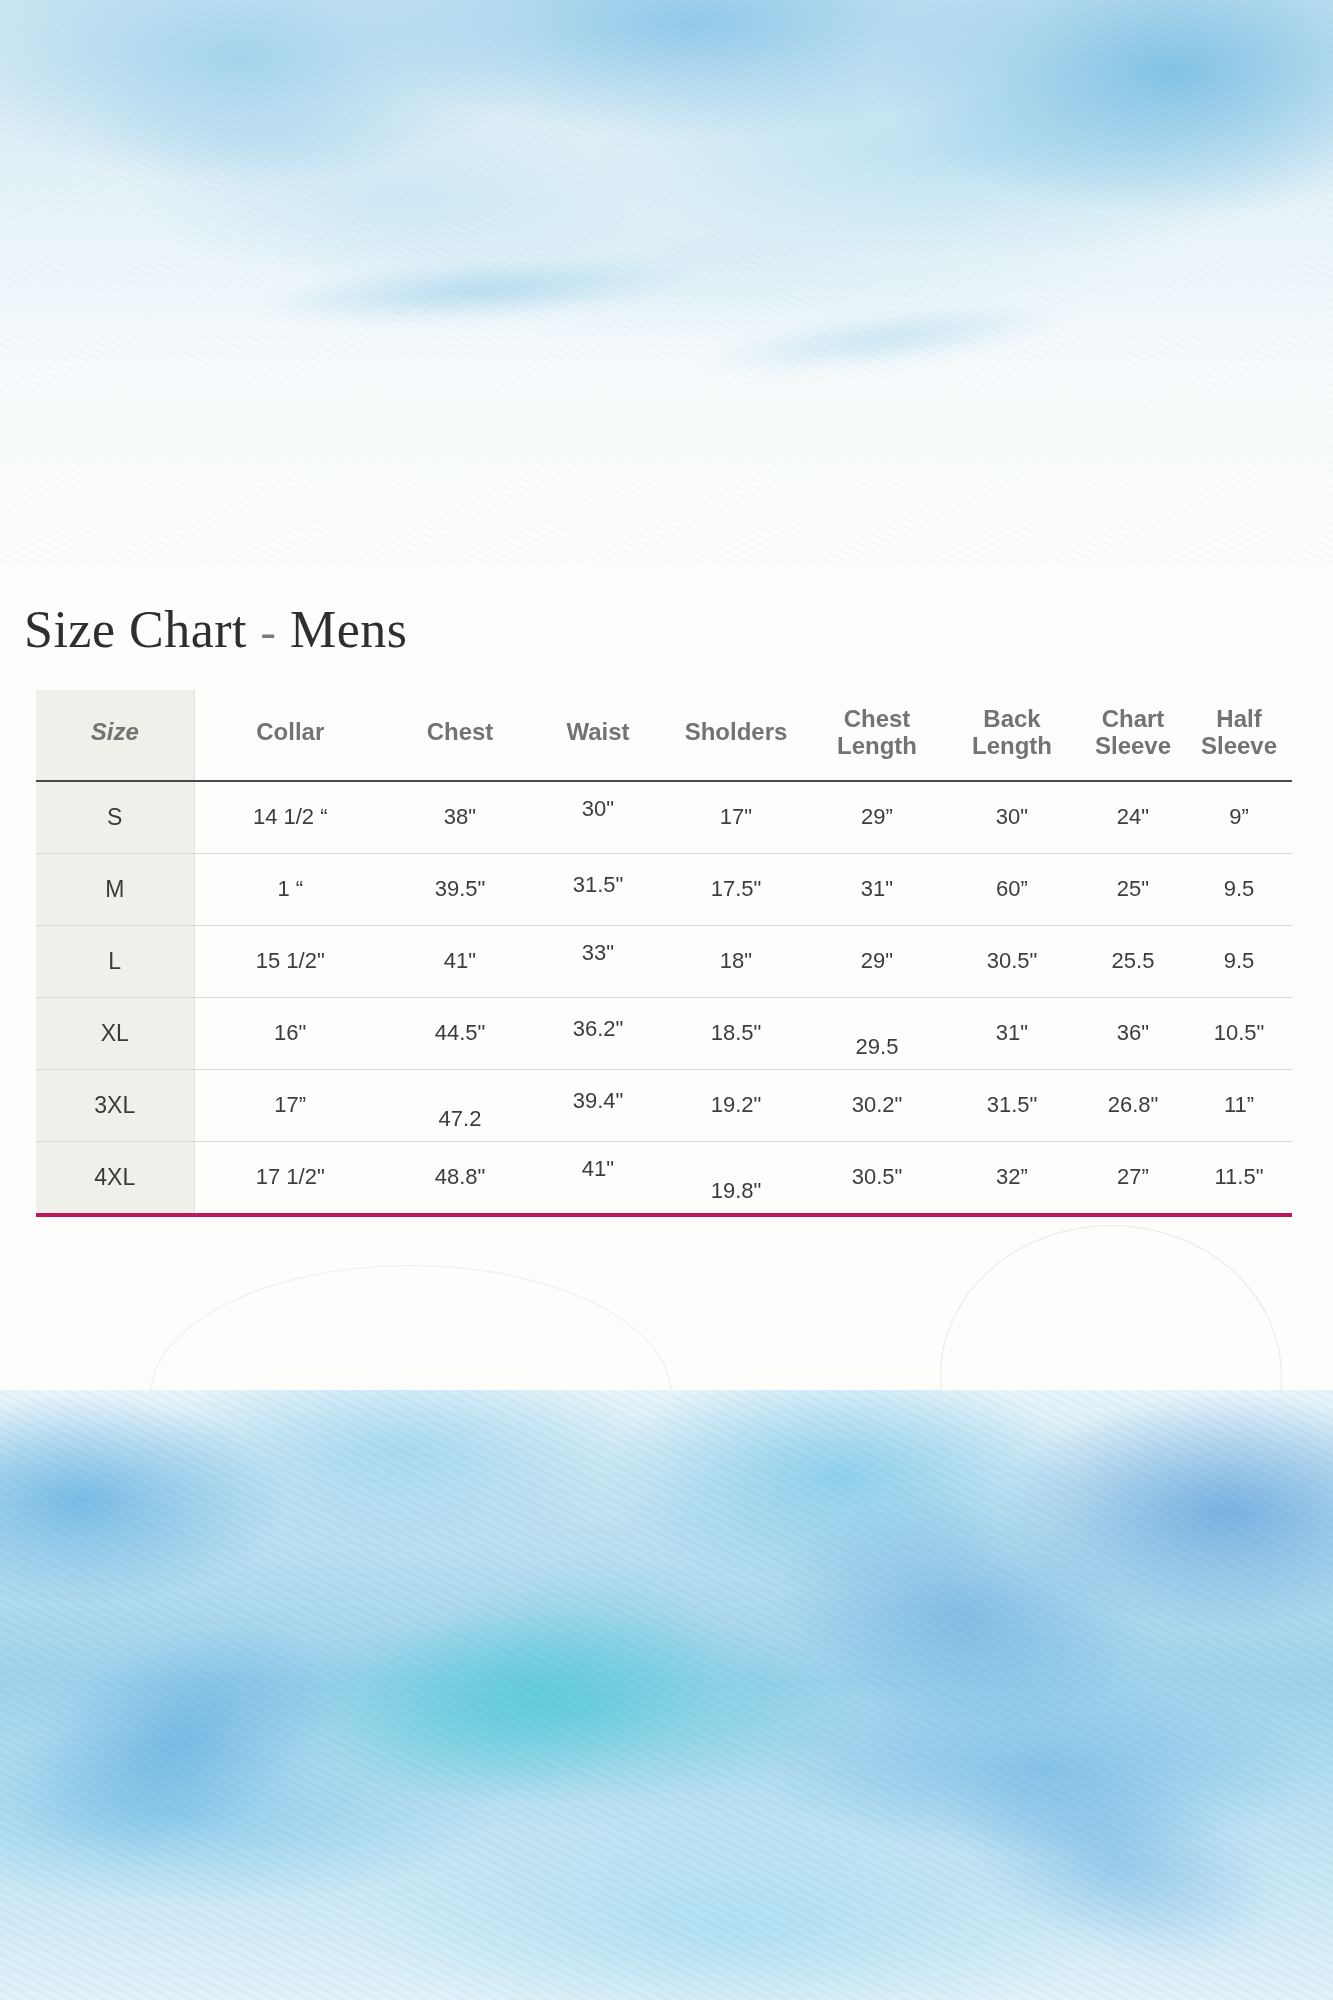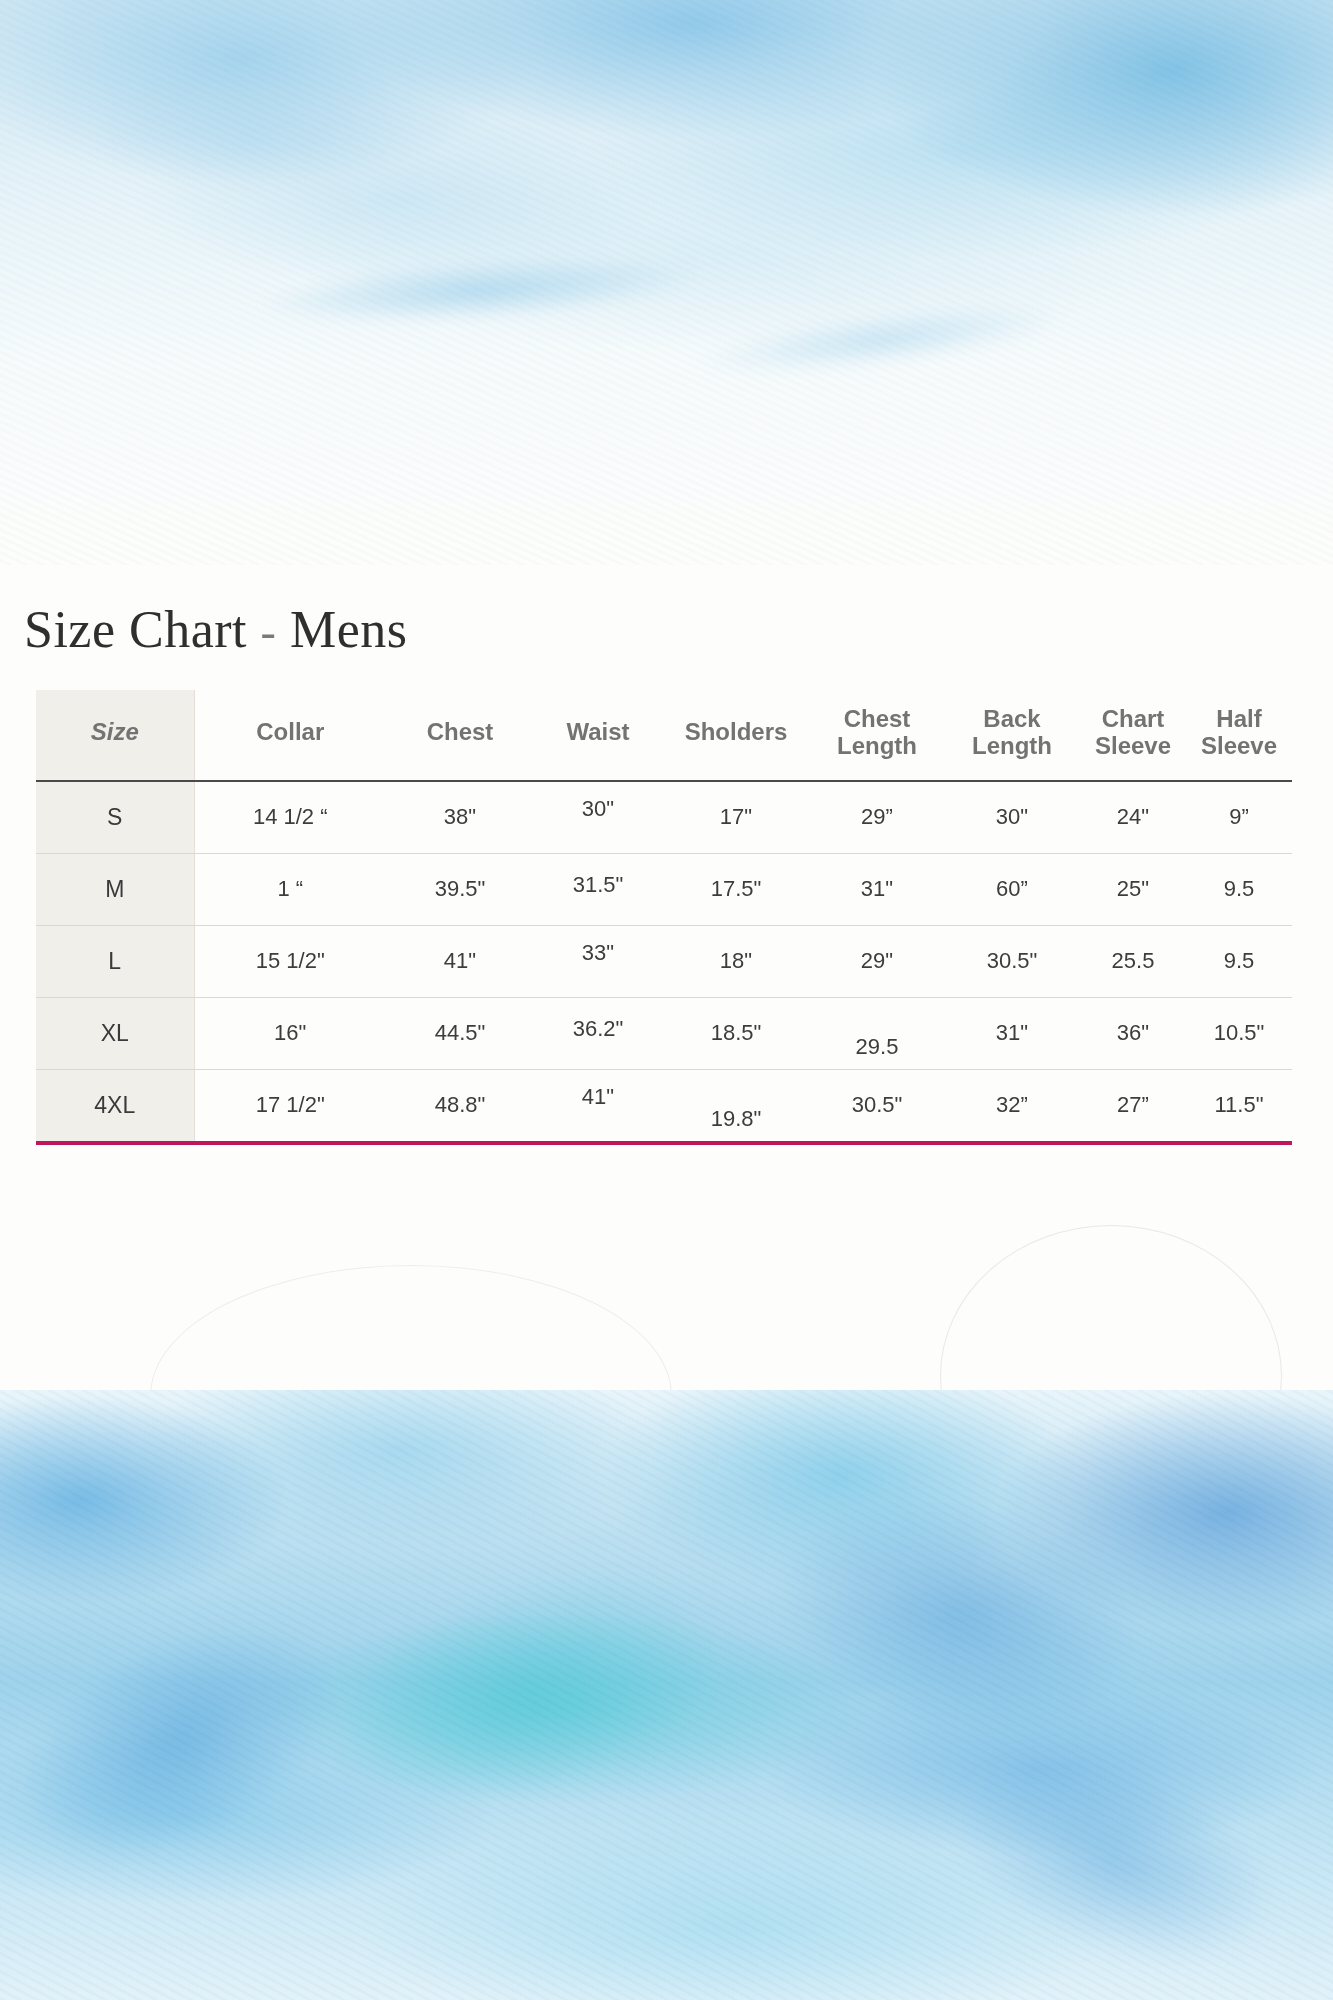--- a/index.html
+++ b/index.html
@@ -326,20 +326,31 @@
             <td>44.5"</td>
             <td class="nudge-up-s">36.2"</td>
             <td>18.5"</td>
             <td class="nudge-down">29.5</td>
             <td>31"</td>
             <td>36"</td>
             <td>10.5"</td>
           </tr>
 
 
+          <tr>
+            <td class="cell-size">3XL</td>
+            <td>17”</td>
+            <td class="nudge-down">47.2</td>
+            <td class="nudge-up-s">39.4"</td>
+            <td>19.2"</td>
+            <td>30.2"</td>
+            <td>31.5"</td>
+            <td>26.8"</td>
+            <td>11”</td>
+          </tr>
 
           <tr>
             <td class="cell-size">4XL</td>
             <td>17 1/2"</td>
             <td>48.8"</td>
             <td class="nudge-up">41"</td>
             <td class="nudge-down">19.8"</td>
             <td>30.5"</td>
             <td>32”</td>
             <td>27”</td>

